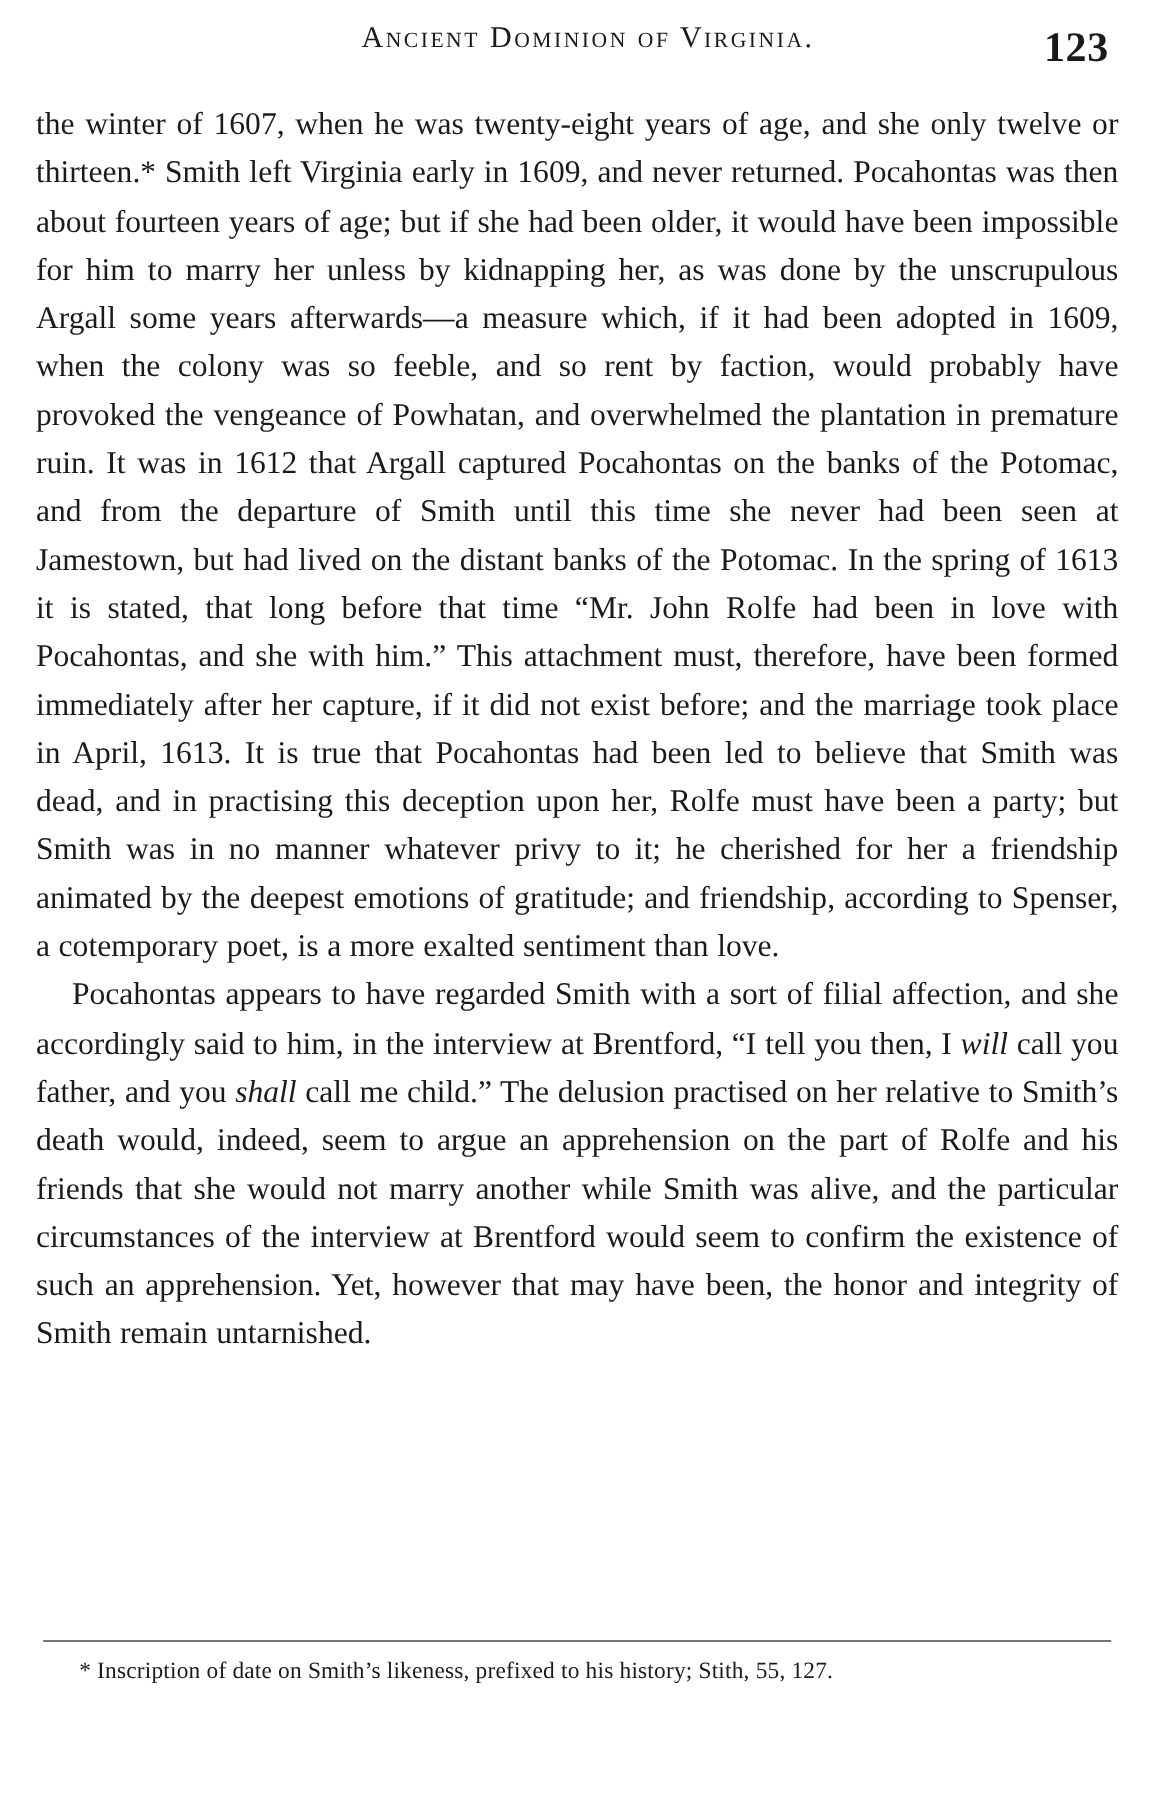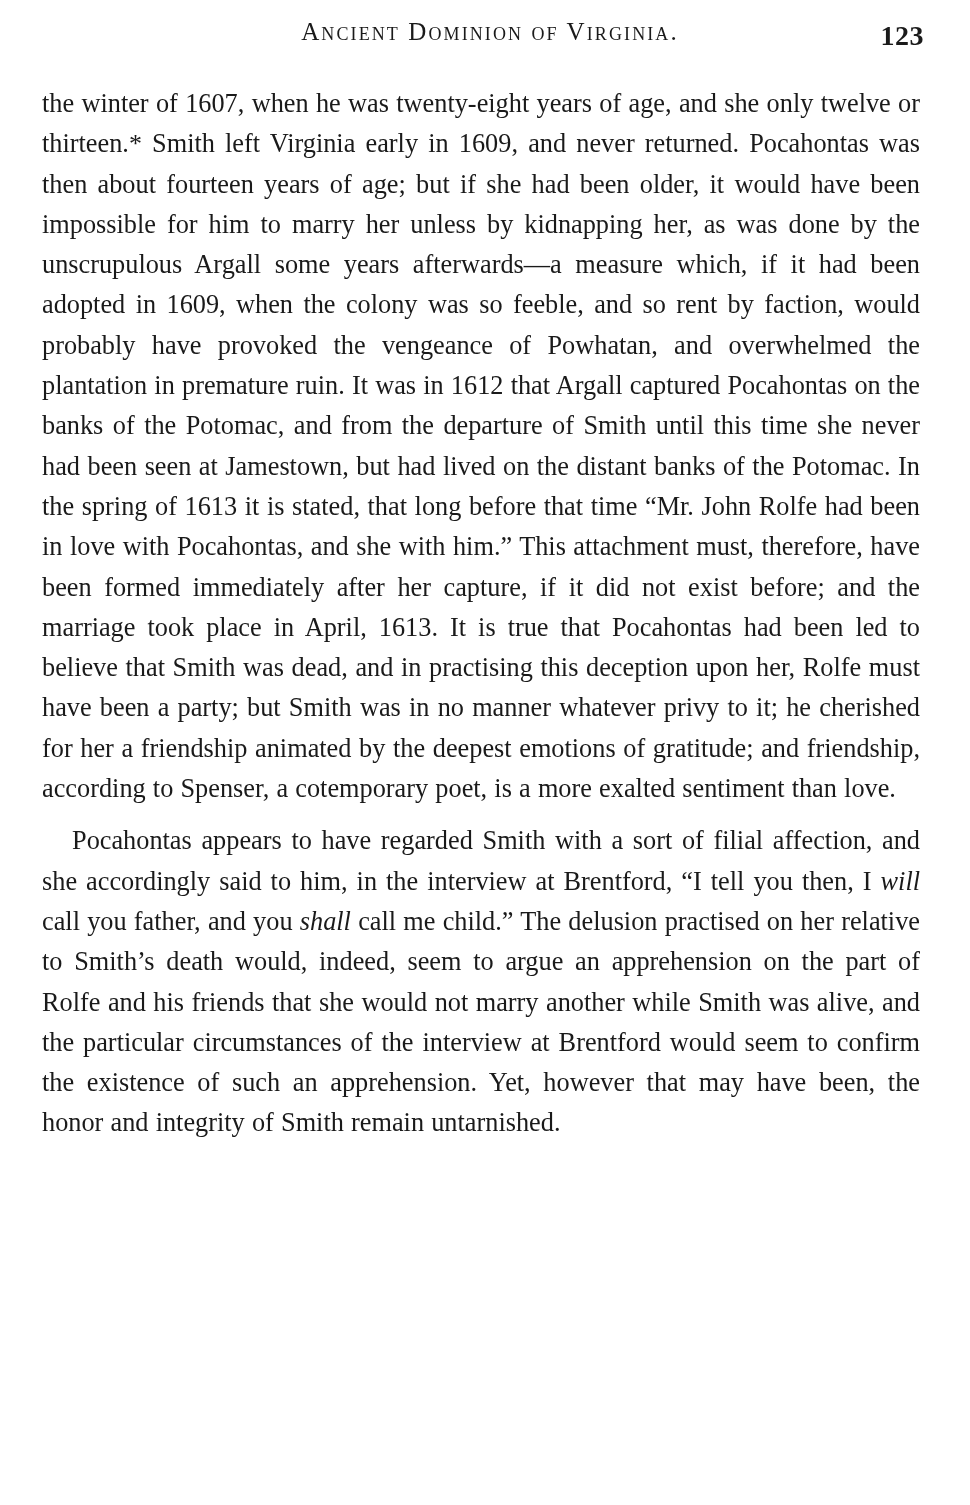--- a/index.html
+++ b/index.html
@@ -34,35 +34,35 @@
     font-variant: small-caps;
     font-size: 25px;
     letter-spacing: 2.1px;
     white-space: nowrap;
     margin-left: 18px;
   }
   .page-number {
     position: absolute;
     right: 8px;
     top: 2px;
-    font-size: 28px;
+    font-size: 35px;
     font-weight: bold;
     letter-spacing: 0.5px;
   }
   
   .body-text {
     margin-top: 20px;
     font-size: 26.3px;
     line-height: 40.3px;
     text-align: justify;
     text-justify: inter-word;
     word-spacing: 0.6px;
   }
   .body-text p {
-    margin: 12px;
+    margin: 0;
   }
   .body-text p.indent {
     text-indent: 30px;
   }
   .body-text i {
   }
   sup.fn {
     font-size: 26px;
     vertical-align: baseline;
   }
@@ -94,14 +94,18 @@
   <div class="header">
     <div class="header-title">Ancient Dominion of Virginia.</div>
     <div class="page-number">123</div>
   </div>
 
   <div class="body-text" id="body-text">
       <p><span>the winter of 1607, when he was twenty-eight years of age, and she only twelve or thirteen.</span><sup class="fn">*</sup><span>  Smith left Virginia early in 1609, and never returned.  Pocahontas was then about fourteen years of age; but if she had been older, it would have been impossible for him to marry her unless by kidnapping her, as was done by the unscrupulous Argall some years afterwards—a measure which, if it had been adopted in 1609, when the colony was so feeble, and so rent by faction, would probably have provoked the vengeance of Powhatan, and overwhelmed the plantation in premature ruin.  It was in 1612 that Argall captured Pocahontas on the banks of the Potomac, and from the departure of Smith until this time she never had been seen at Jamestown, but had lived on the distant banks of the Potomac.  In the spring of 1613 it is stated, that long before that time “Mr. John Rolfe had been in love with Pocahontas, and she with him.”  This attachment must, therefore, have been formed immediately after her capture, if it did not exist before; and the marriage took place in April, 1613.  It is true that Pocahontas had been led to believe that Smith was dead, and in practising this deception upon her, Rolfe must have been a party; but Smith was in no manner whatever privy to it; he cherished for her a friendship animated by the deepest emotions of gratitude; and friendship, according to Spenser, a cotemporary poet, is a more exalted sentiment than love.</span></p>
       <p class="indent"><span>Pocahontas appears to have regarded Smith with a sort of filial affection, and she accordingly said to him, in the interview at Brentford, “I tell you then, I </span><i>will</i><span> call you father, and you </span><i>shall</i><span> call me child.”  The delusion practised on her relative to Smith’s death would, indeed, seem to argue an apprehension on the part of Rolfe and his friends that she would not marry another while Smith was alive, and the particular circumstances of the interview at Brentford would seem to confirm the existence of such an apprehension.  Yet, however that may have been, the honor and integrity of Smith remain untarnished.</span></p>
     </div>
 
+  <div class="footnote-area">
+    <hr class="footnote-rule">
+    <div class="footnote">* Inscription of date on Smith’s likeness, prefixed to his history; Stith, 55, 127.</div>
+  </div>
 
 </div>
 
 </body></html>

